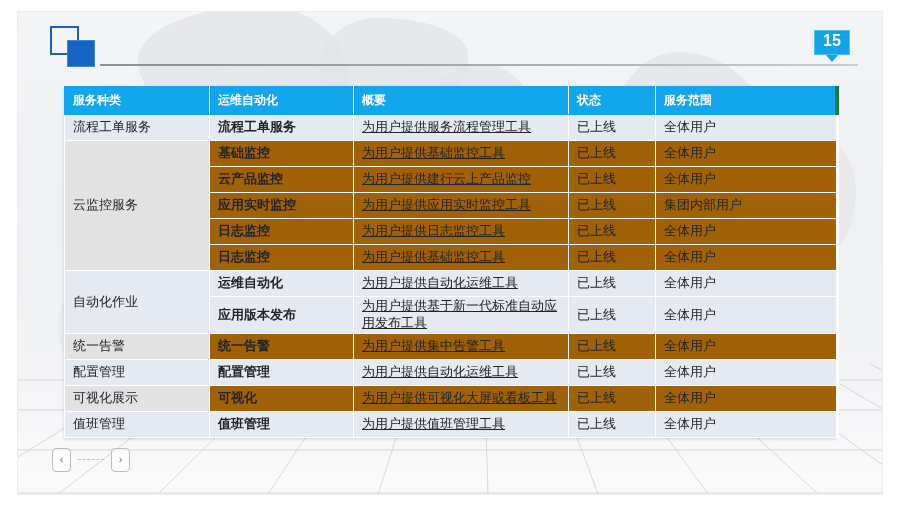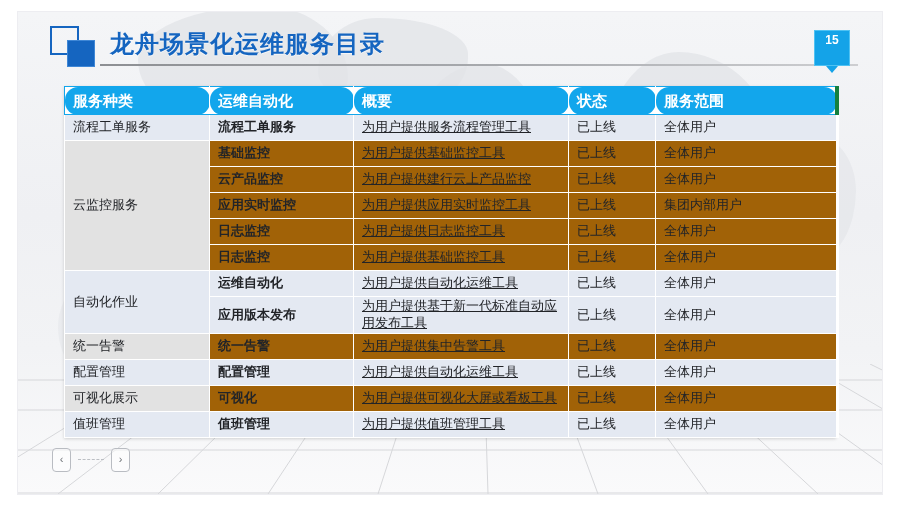--- a/index.html
+++ b/index.html
@@ -117,25 +117,25 @@
   
   #page-badge {
     position: absolute;
     right: 32px;
     top: 18px;
     width: 36px;
   }
   #page-badge-box {
     background: #14a3e8;
     color: #ffffff;
-    font-size: 12px;
+    font-size: 16px;
     font-weight: bold;
     text-align: center;
     line-height: 19px;
-    height: 36px;
+    height: 25px;
     border: 1px solid #4fc2f3;
     box-sizing: border-box;
   }
   #page-badge-tail {
     width: 0; height: 0;
     margin: 0 auto;
     border-left: 6px solid transparent;
     border-right: 6px solid transparent;
     border-top: 7px solid #14a3e8;
   }
@@ -160,26 +160,25 @@
     font-size: 13px;
     color: #222428;
     text-align: left;
     vertical-align: middle;
     line-height: 1.28;
   }
   #svc-table thead th {
     background: #12a6ec;
     color: #ffffff;
     font-weight: bold;
-    font-size: 15px;
+    font-size: 12px;
     height: 26px;
     border-color: #12a6ec;
     border-right: 1px solid #ffffff;
     padding-top: 1px;
-    border-radius: 13px;
   }
   #svc-table thead th:last-child { border-right: 4px solid #15803d; }
 
   #svc-table tbody tr { height: 25px; }
   #svc-table tbody td { height: 25px; }
   
   #svc-table tbody tr.band-a td { background: #e4e9f2; }
   #svc-table tbody tr.band-b td { background: #a16207; }
   
   #svc-table td.cat-a { background: #e4e9f2 !important; }
@@ -262,21 +261,20 @@
           <line x1="0" y1="129" x2="864" y2="129"></line>
         </g>
       </svg>
     </div>
 
     <div id="title-area">
       <div id="logo-mark">
         <div id="logo-outline"></div>
         <div id="logo-filled"></div>
       </div>
-      <div id="page-title">龙舟场景化运维服务目录</div>
       <div id="title-rule"></div>
 
       <div id="page-badge">
         <div id="page-badge-box">15</div>
         <div id="page-badge-tail"></div>
       </div>
     </div>
 
     <div id="table-wrap">
       <table id="svc-table">

